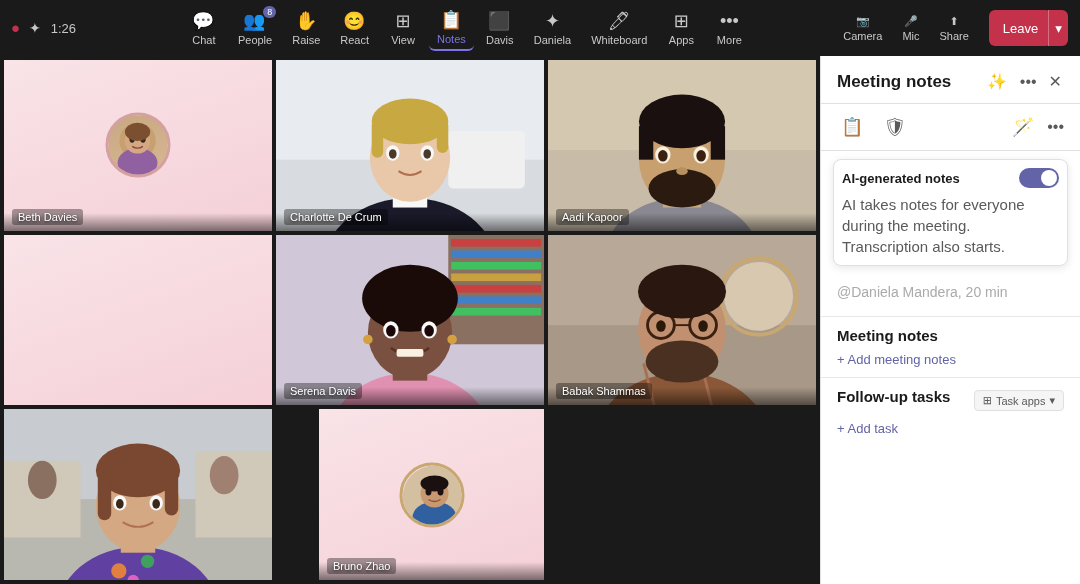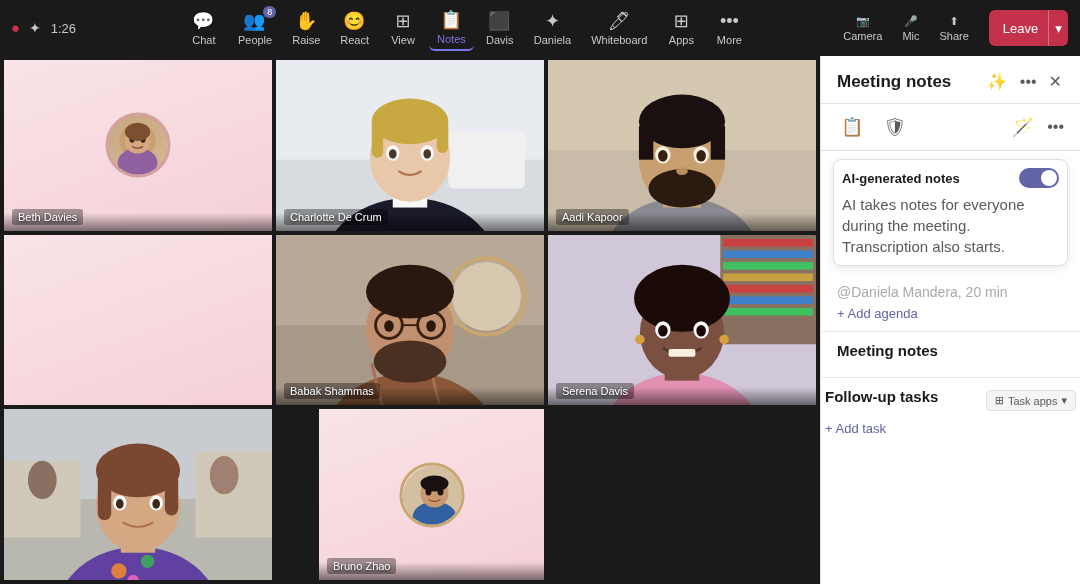--- a/index.html
+++ b/index.html
@@ -283,21 +283,21 @@
       border-bottom: 1px solid #e8e8e8;
     }
     .section-title {
       font-size: 15px;
       font-weight: 600;
       color: #1a1a1a;
       margin-bottom: 8px;
     }
 
     .tasks-section {
-      padding: 10px 4px;
+      padding: 10px 16px;
     }
     .tasks-header {
       display: flex;
       align-items: center;
       justify-content: space-between;
       margin-bottom: 8px;
     }
     .task-apps-btn {
       display: flex;
       align-items: center;
@@ -498,58 +498,20 @@
       </div>
       <div class="video-label-bar">
         <span class="participant-name">Aadi Kapoor</span>
       </div>
     </div>
 
     <div class="video-cell video-bg-pink" style="background: linear-gradient(160deg, #f9e4e8, #f5d0d8);">
       
     </div>
 
-    <div class="video-cell" style="background: linear-gradient(180deg, #b0a898 0%, #c8b8a8 30%, #8a6050 60%, #7a5040 100%);">
-      <div class="video-person">
-
-        <svg width="100%" height="100%" viewBox="0 0 280 190" preserveAspectRatio="xMidYMid slice">
-          <rect width="280" height="190" fill="#b8a898"></rect>
-
-          <rect x="0" y="100" width="280" height="90" fill="#a89888"></rect>
-
-          <circle cx="220" cy="70" r="40" fill="none" stroke="#c8a870" stroke-width="4"></circle>
-          <circle cx="220" cy="70" r="36" fill="#d8c8b0"></circle>
-
-          <ellipse cx="140" cy="220" rx="90" ry="70" fill="#8a5838"></ellipse>
-          <line x1="100" y1="140" x2="120" y2="220" stroke="#a87050" stroke-width="3"></line>
-          <line x1="160" y1="140" x2="180" y2="220" stroke="#a87050" stroke-width="3"></line>
-
-          <rect x="122" y="128" width="36" height="30" fill="#701840"></rect>
-
-          <rect x="126" y="122" width="28" height="20" fill="#c09070"></rect>
-
-          <ellipse cx="140" cy="105" rx="46" ry="50" fill="#c09070"></ellipse>
-
-          <ellipse cx="140" cy="138" rx="38" ry="22" fill="#4a3020"></ellipse>
-
-          <circle cx="118" cy="100" r="14" fill="none" stroke="#3a2010" stroke-width="3"></circle>
-          <circle cx="162" cy="100" r="14" fill="none" stroke="#3a2010" stroke-width="3"></circle>
-          <line x1="132" y1="100" x2="148" y2="100" stroke="#3a2010" stroke-width="2"></line>
-
-          <ellipse cx="118" cy="101" rx="5" ry="6" fill="#2a1808"></ellipse>
-          <ellipse cx="162" cy="101" rx="5" ry="6" fill="#2a1808"></ellipse>
-
-          <ellipse cx="140" cy="65" rx="46" ry="28" fill="#2a1810"></ellipse>
-        </svg>
-      </div>
-      <div class="video-label-bar">
-        <span class="participant-name">Babak Shammas</span>
-      </div>
-    </div>
-
     <div class="video-cell" style="background: linear-gradient(180deg, #c8b8d0 0%, #d8c8d8 30%, #c09080 60%, #b08070 100%);">
       <div class="video-person">
 
         <svg width="100%" height="100%" viewBox="0 0 280 190" preserveAspectRatio="xMidYMid slice">
           <rect width="280" height="190" fill="#d0c8d8"></rect>
 
           <rect x="180" y="0" width="100" height="120" fill="#8a7060"></rect>
           <rect x="183" y="10" width="94" height="8" fill="#c84040"></rect>
           <rect x="183" y="22" width="94" height="8" fill="#4080c8"></rect>
           <rect x="183" y="34" width="94" height="8" fill="#40c060"></rect>
@@ -573,20 +535,58 @@
           <ellipse cx="120" cy="106" rx="5" ry="6" fill="#1a0808"></ellipse>
           <ellipse cx="160" cy="105" rx="8" ry="9" fill="#f8f8f8"></ellipse>
           <ellipse cx="160" cy="106" rx="5" ry="6" fill="#1a0808"></ellipse>
 
           <path d="M120 124 Q140 138 160 124" stroke="#5a3020" stroke-width="2.5" fill="none"></path>
           <rect x="126" y="125" width="28" height="8" fill="#f8f0e0" rx="2"></rect>
         </svg>
       </div>
       <div class="video-label-bar">
         <span class="participant-name">Serena Davis</span>
+      </div>
+    </div>
+
+    <div class="video-cell" style="background: linear-gradient(180deg, #b0a898 0%, #c8b8a8 30%, #8a6050 60%, #7a5040 100%);">
+      <div class="video-person">
+
+        <svg width="100%" height="100%" viewBox="0 0 280 190" preserveAspectRatio="xMidYMid slice">
+          <rect width="280" height="190" fill="#b8a898"></rect>
+
+          <rect x="0" y="100" width="280" height="90" fill="#a89888"></rect>
+
+          <circle cx="220" cy="70" r="40" fill="none" stroke="#c8a870" stroke-width="4"></circle>
+          <circle cx="220" cy="70" r="36" fill="#d8c8b0"></circle>
+
+          <ellipse cx="140" cy="220" rx="90" ry="70" fill="#8a5838"></ellipse>
+          <line x1="100" y1="140" x2="120" y2="220" stroke="#a87050" stroke-width="3"></line>
+          <line x1="160" y1="140" x2="180" y2="220" stroke="#a87050" stroke-width="3"></line>
+
+          <rect x="122" y="128" width="36" height="30" fill="#701840"></rect>
+
+          <rect x="126" y="122" width="28" height="20" fill="#c09070"></rect>
+
+          <ellipse cx="140" cy="105" rx="46" ry="50" fill="#c09070"></ellipse>
+
+          <ellipse cx="140" cy="138" rx="38" ry="22" fill="#4a3020"></ellipse>
+
+          <circle cx="118" cy="100" r="14" fill="none" stroke="#3a2010" stroke-width="3"></circle>
+          <circle cx="162" cy="100" r="14" fill="none" stroke="#3a2010" stroke-width="3"></circle>
+          <line x1="132" y1="100" x2="148" y2="100" stroke="#3a2010" stroke-width="2"></line>
+
+          <ellipse cx="118" cy="101" rx="5" ry="6" fill="#2a1808"></ellipse>
+          <ellipse cx="162" cy="101" rx="5" ry="6" fill="#2a1808"></ellipse>
+
+          <ellipse cx="140" cy="65" rx="46" ry="28" fill="#2a1810"></ellipse>
+        </svg>
+      </div>
+      <div class="video-label-bar">
+        <span class="participant-name">Babak Shammas</span>
       </div>
     </div>
 
     <div class="video-cell" style="background: linear-gradient(180deg, #c8d0d8 0%, #d8d0c0 30%, #c8a882 60%, #b89870 100%);">
       <div class="video-person">
 
         <svg width="100%" height="100%" viewBox="0 0 280 190" preserveAspectRatio="xMidYMid slice">
           <rect width="280" height="190" fill="#c8ccd0"></rect>
 
           <rect x="0" y="100" width="280" height="90" fill="#b8b8b0"></rect>
@@ -675,27 +675,27 @@
         <label class="toggle-switch">
           <input type="checkbox" checked="" style="">
           <span class="toggle-slider"></span>
         </label>
       </div>
       <span class="ai-notes-desc">AI takes notes for everyone during the meeting. Transcription also starts.</span>
     </div>
 
     <div class="agenda-section">
       <div class="faded-text">@Daniela Mandera, 20 min</div>
-      <div class="add-link">
-        <span>+ Add agenda</span>
-      </div>
     </div>
 
     <div class="notes-section">
       <div class="section-title">Meeting notes</div>
+      <div class="add-link">
+        <span>+ Add meeting notes</span>
+      </div>
     </div>
 
     <div class="tasks-section">
       <div class="tasks-header">
         <span class="section-title">Follow-up tasks</span>
         <button class="task-apps-btn">
           <span>⊞</span>
           <span>Task apps</span>
           <span>▾</span>
         </button>

